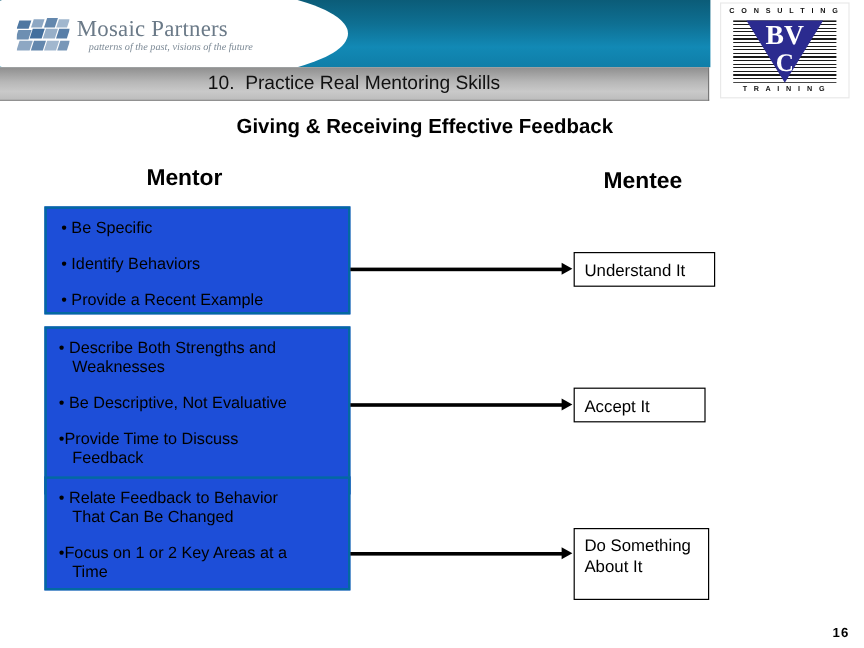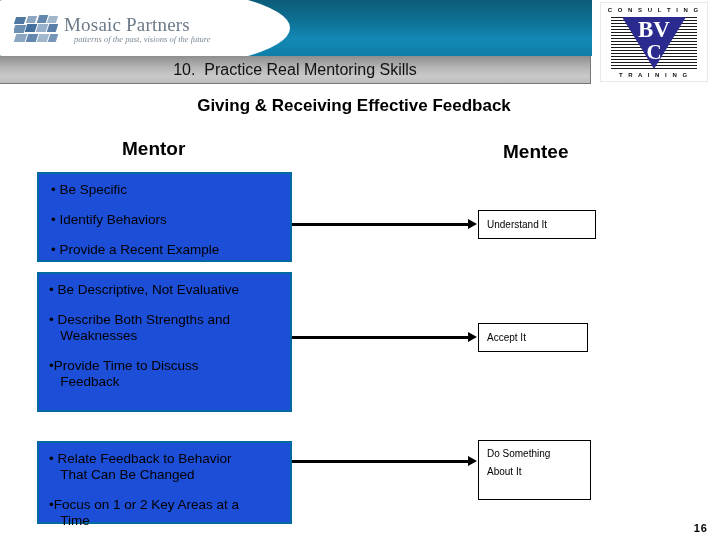--- a/index.html
+++ b/index.html
@@ -168,21 +168,21 @@
     position: absolute;
     left: 37px;
     width: 255px;
     border: 2px solid #0369a1;
     background: #1d4ed8;
     box-sizing: border-box;
     padding: 8px 8px 8px 6px;
   }
   #mentor-box-1 { top: 172px; height: 90px; }
   #mentor-box-2 { top: 272px; height: 140px; }
-  #mentor-box-3 { top: 441px; height: 83px; }
+  #mentor-box-3 { top: 397px; height: 95px; }
 
   .bullet-line {
     font-size: 13.5px;
     color: #000000;
     line-height: 16px;
     margin: 0 0 12px 0;
     white-space: pre-wrap;
   }
   .bullet-line:last-child { margin-bottom: 0; }
   #mentor-box-1 .bullet-line { margin-bottom: 14px; padding-left: 6px; }
@@ -193,21 +193,21 @@
   .mentee-box {
     position: absolute;
     border: 1px solid #000000;
     background: #ffffff;
     box-sizing: border-box;
     display: flex;
     align-items: flex-start;
     padding: 4px 8px;
   }
   .mentee-label {
-    font-size: 10px;
+    font-size: 14px;
     color: #000000;
     line-height: 18px;
     white-space: pre-wrap;
   }
   #mentee-box-1 { left: 478px; top: 210px; width: 118px; height: 29px; align-items: center; }
   #mentee-box-2 { left: 478px; top: 323px; width: 110px; height: 29px; align-items: center; }
   #mentee-box-3 { left: 478px; top: 440px; width: 113px; height: 60px; }
 
   
   .connector {
@@ -287,23 +287,23 @@
 <div class="col-heading" id="mentor-heading">Mentor</div>
 <div class="col-heading" id="mentee-heading">Mentee</div>
 
 <div class="mentor-box" id="mentor-box-1">
   <p class="bullet-line">• Be Specific</p>
   <p class="bullet-line">• Identify Behaviors</p>
   <p class="bullet-line">• Provide a Recent Example</p>
 </div>
 
 <div class="mentor-box" id="mentor-box-2">
-  <p class="bullet-line">• Be Descriptive, Not Evaluative</p>
   <p class="bullet-line">• Describe Both Strengths and
    Weaknesses</p>
+  <p class="bullet-line">• Be Descriptive, Not Evaluative</p>
   <p class="bullet-line">•Provide Time to Discuss
    Feedback</p>
 </div>
 
 <div class="mentor-box" id="mentor-box-3">
   <p class="bullet-line">• Relate Feedback to Behavior
    That Can Be Changed</p>
   <p class="bullet-line">•Focus on 1 or 2 Key Areas at a
    Time</p>
 </div>

